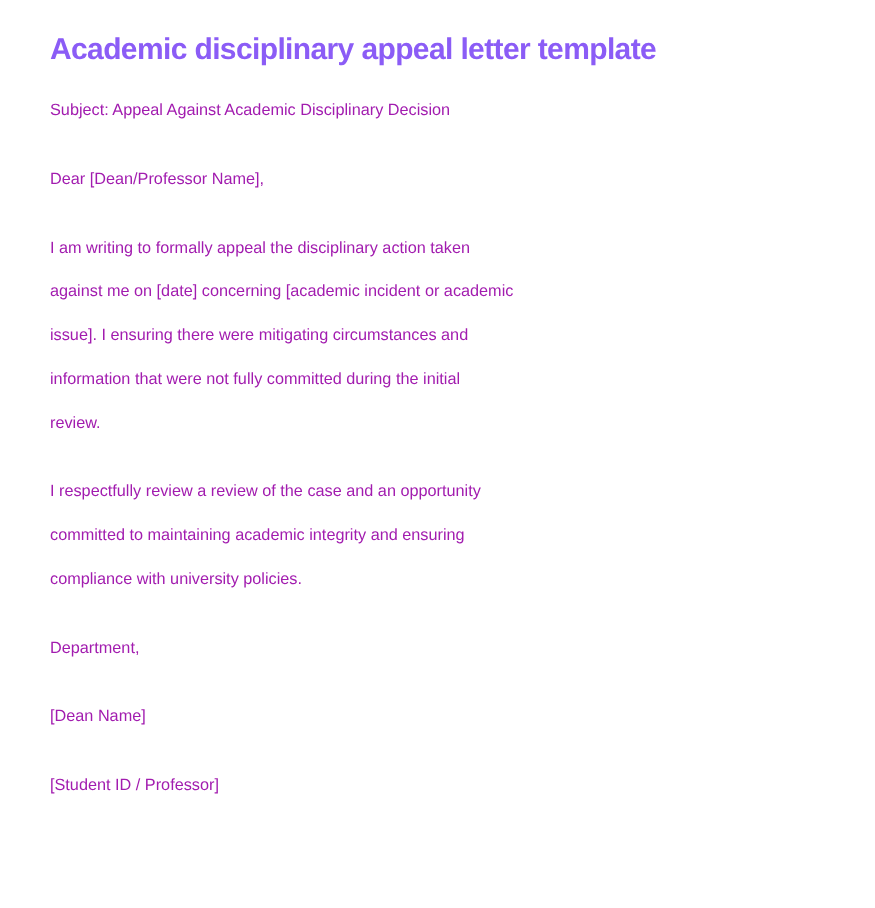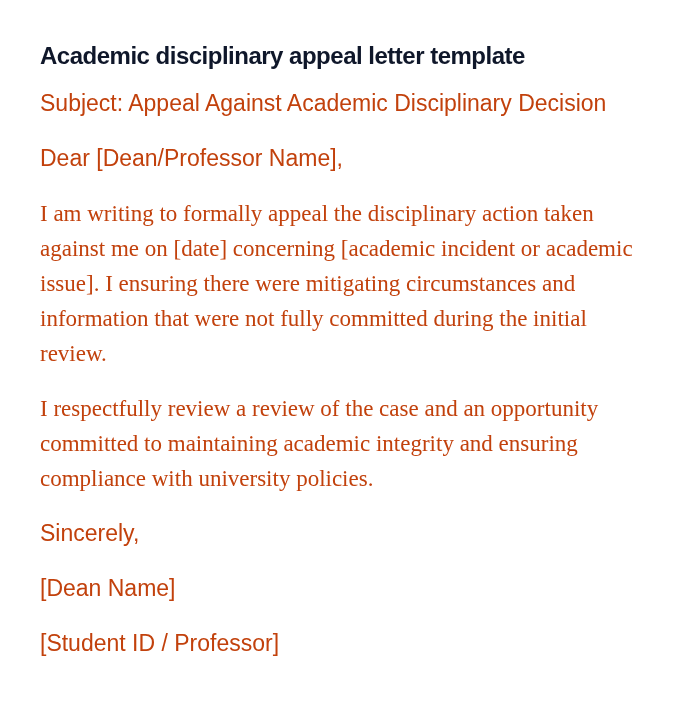--- a/index.html
+++ b/index.html
@@ -11,37 +11,36 @@
     height: 726px;
     overflow: hidden;
     font-family: "Liberation Sans", sans-serif;
   }
   .page {
     width: 700px;
     height: 726px;
     padding: 25px 20px 0 40px;
   }
   h1.doc-title {
-    margin: 16px 0 15px 0;
+    margin: 0 0 15px 0;
     font-size: 24px;
     line-height: 30px;
     font-weight: 700;
     letter-spacing: -0.5px;
-    color: #0f172a;
+    color: #8b5cf6;
   }
   .para {
     margin: 0 0 20px 0;
-    font-size: 23px;
+    font-size: 13px;
     line-height: 35px;
     font-weight: 400;
-    color: #c2410c;
+    color: #a21caf;
   }
   .ln {
     display: block;
-    font-family: Liberation Serif, serif;
   }
 </style>
 </head>
 <body>
 
 <main class="page">
 
   <h1 class="doc-title">Academic disciplinary appeal letter template</h1>
 
   <p class="para">Subject: Appeal Against Academic Disciplinary Decision</p>
@@ -55,19 +54,19 @@
     <span class="ln">information that were not fully committed during the initial</span>
     <span class="ln">review.</span>
   </p>
 
   <p class="para">
     <span class="ln">I respectfully review a review of the case and an opportunity</span>
     <span class="ln">committed to maintaining academic integrity and ensuring</span>
     <span class="ln">compliance with university policies.</span>
   </p>
 
-  <p class="para">Sincerely,</p>
+  <p class="para">Department,</p>
 
   <p class="para">[Dean Name]</p>
 
   <p class="para">[Student ID / Professor]</p>
 
 </main>
 
 </body></html>

